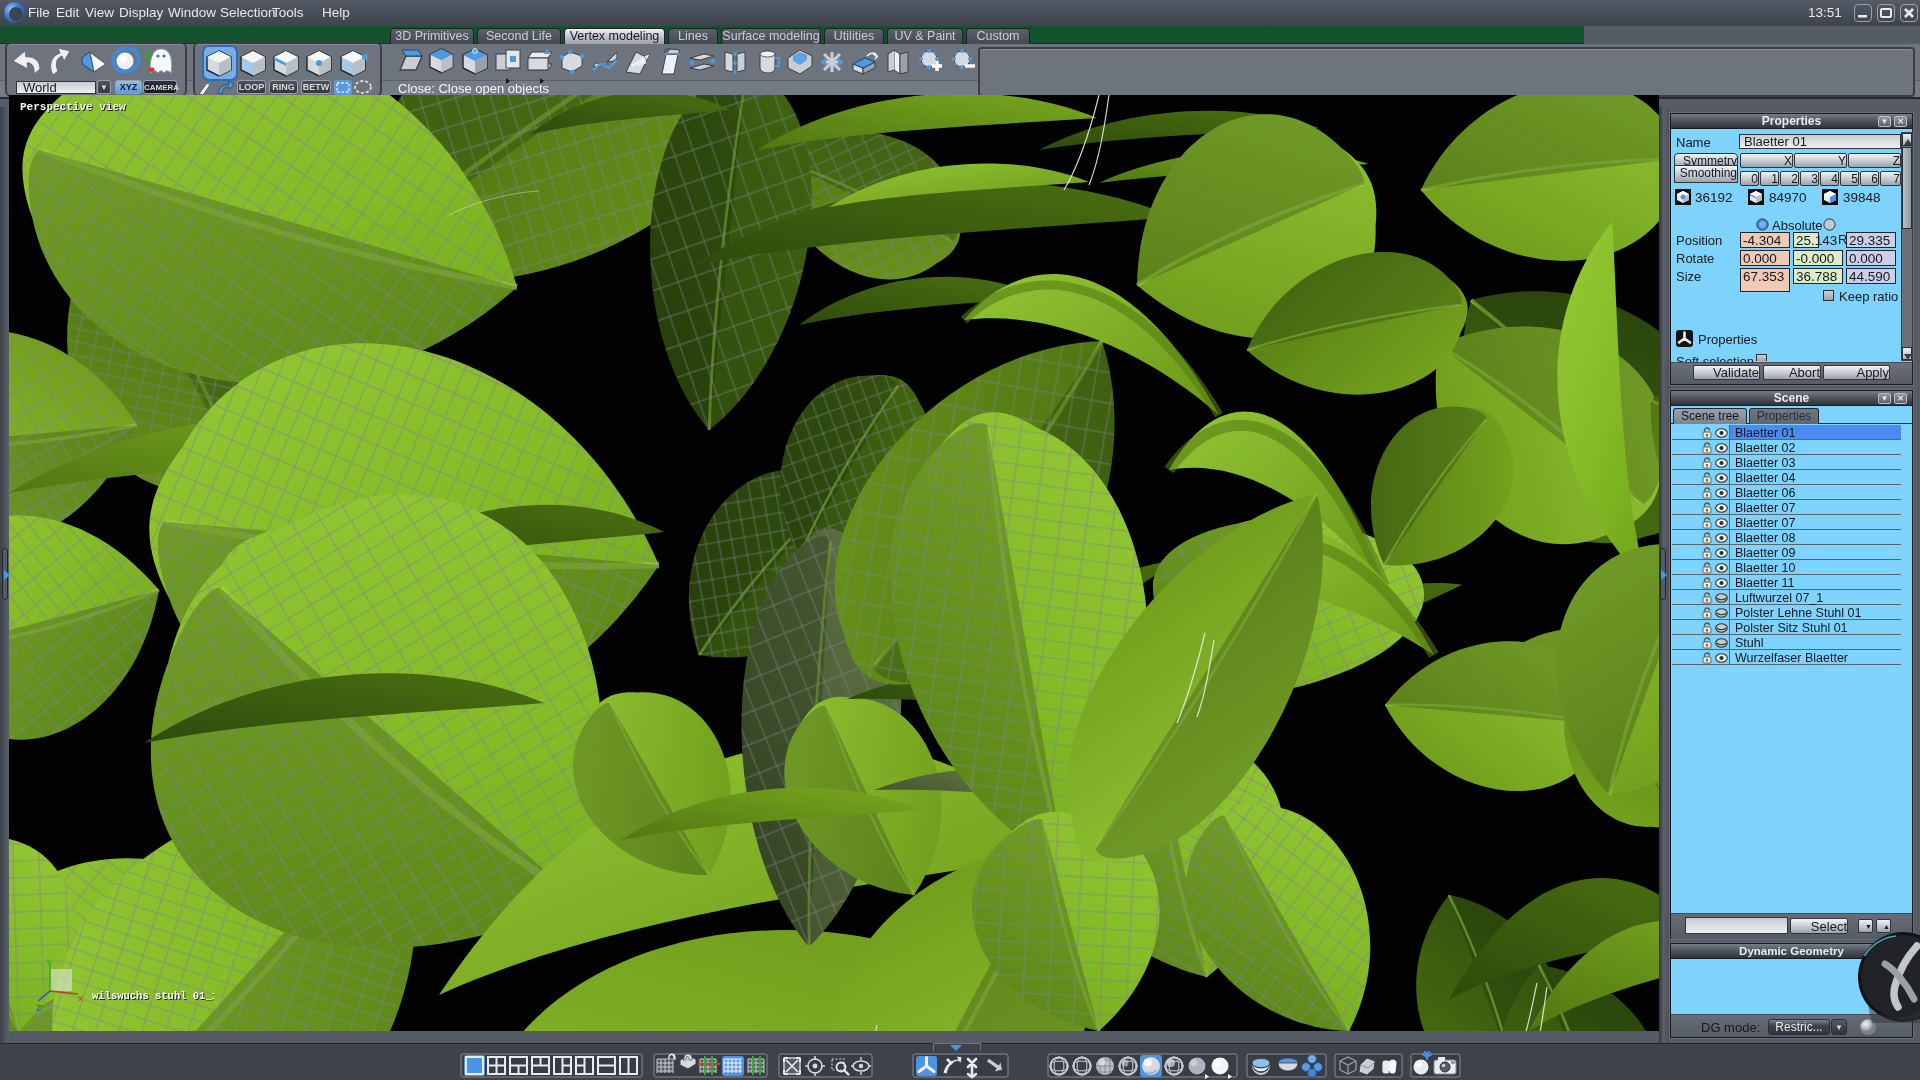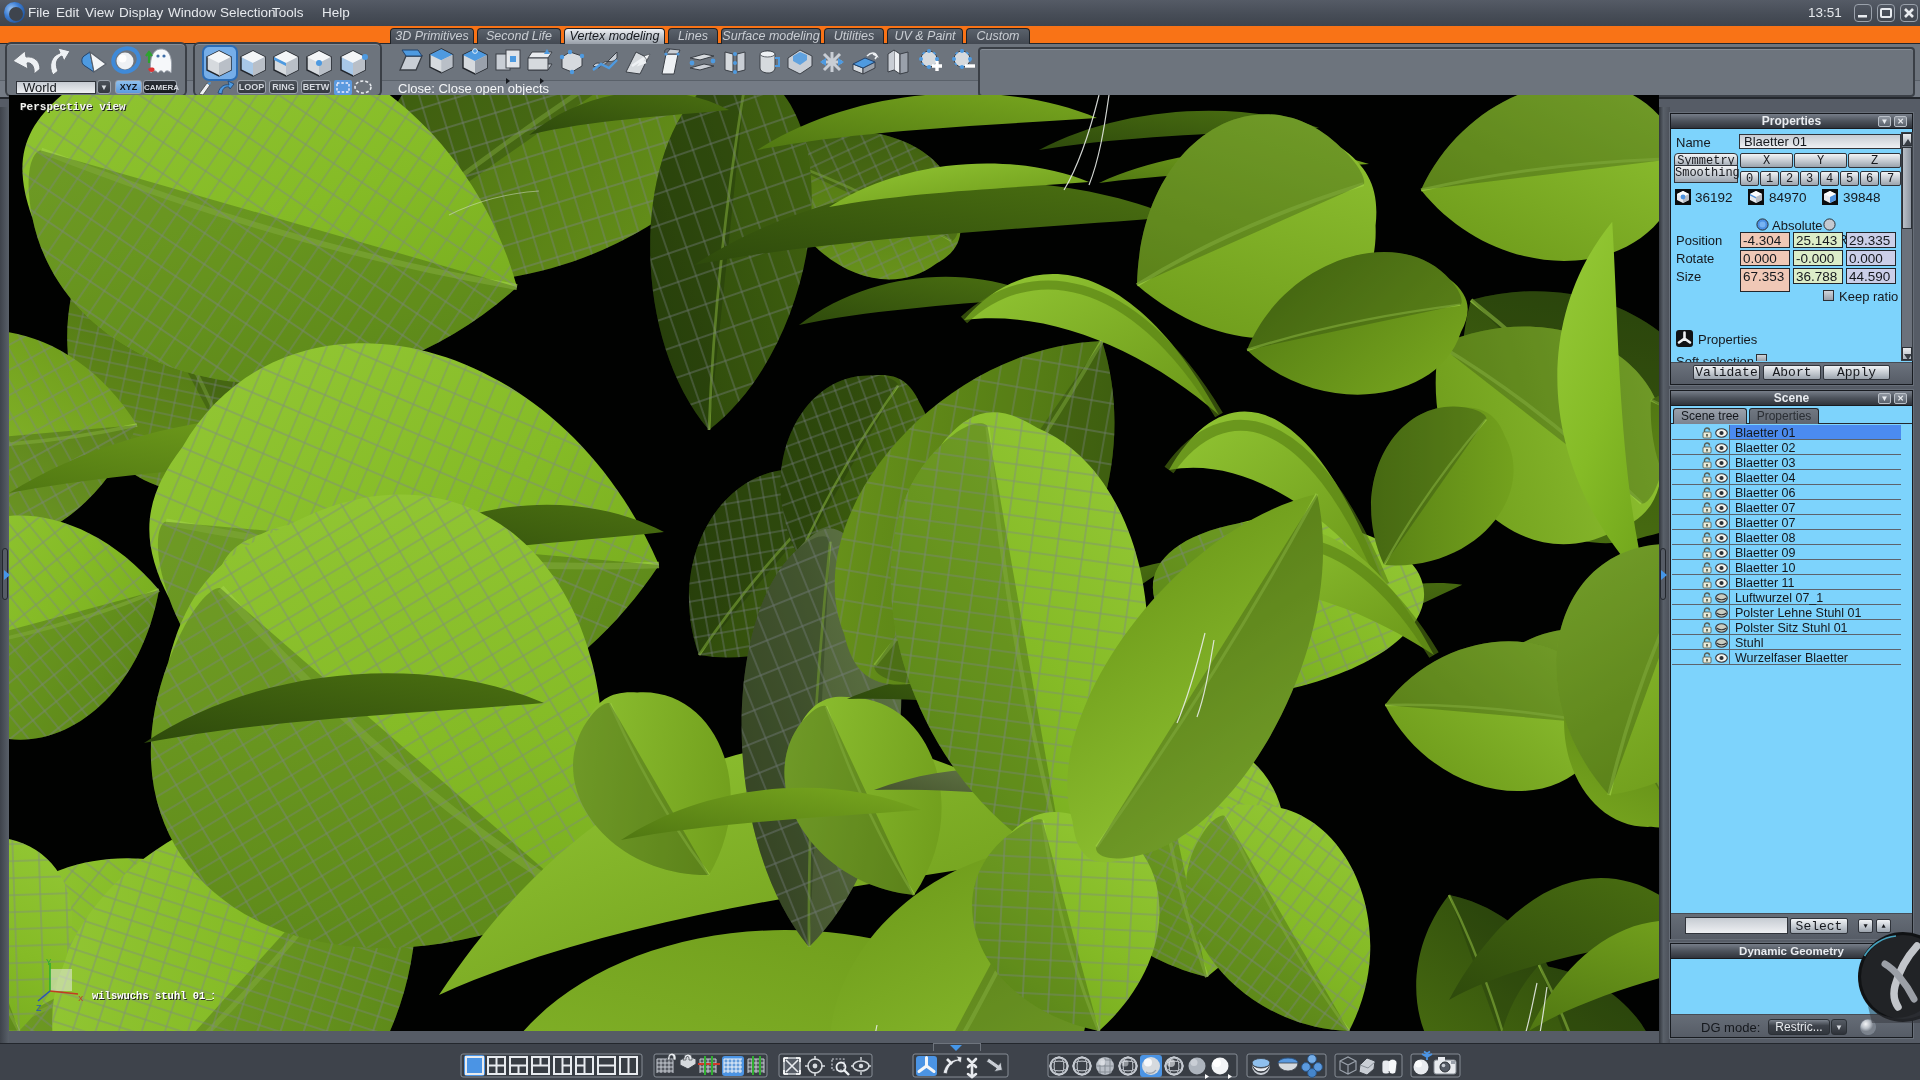--- a/index.html
+++ b/index.html
@@ -6,37 +6,37 @@
   html,body { width:1920px; height:1080px; overflow:hidden; background:#565c66; font-family:"Liberation Sans", sans-serif; }
   .abs { position:absolute; }
   #menubar { left:0; top:0; width:1920px; height:26px;
     background:linear-gradient(#555b66,#474d57 55%,#3e444d); }
   #menubar .mi { position:absolute; top:5px; color:#e6e9ed; font-size:13.5px; }
   #logo { left:4px; top:2px; width:21px; height:21px; border-radius:50%;
     background:radial-gradient(circle at 35% 35%, #9fc6f2 0%, #3d7fd6 40%, #123a75 100%); }
   #logo:after { content:""; position:absolute; left:5px; top:5px; width:14px; height:14px; border-radius:50%; background:#3e444d; }
   #clock { left:1808px; top:5px; color:#eef1f4; font-size:14px; }
   .winbtn { top:4px; width:18px; height:18px; border:1px solid #9aa1ab; border-radius:4px; color:#e8ebef; }
-  #tabrow { left:0; top:26px; width:1920px; height:18px; background:#f97316; border-bottom:1px solid #23272d;font-style:italic;}
+  #tabrow { left:0; top:26px; width:1584px; height:18px; background:#14532d; border-bottom:1px solid #23272d;}
   .tab { position:absolute; top:2px; height:16px; background:linear-gradient(#5a616b,#434952);
      border:1px solid #1e2227; border-bottom:none; border-radius:4px 4px 0 0;
      color:#c9cdd3; font-size:12.5px; text-align:center; line-height:15px; }
   .tab.active { background:linear-gradient(#eef0f3,#b9bfc7 60%,#99a0a9); color:#15181d; }
   #toolbar { left:0; top:44px; width:1920px; height:36px; background:#6d747d; }
   #closebar { left:0; top:80px; width:1920px; height:17px; background:#747b85; border-top:1px solid #5a616a; }
   #closetext { left:398px; top:81px; font-size:13px; color:#f4f6f8; }
   #darkline { left:0; top:97px; width:1920px; height:2px; background:#24282e; }
   #band { left:0; top:99px; width:1920px; height:8px; background:#565c66; }
   #tophandle { left:934px; top:100px; width:53px; height:7px; border:1px solid #23272d; border-bottom:none; border-radius:3px 3px 0 0; background:#565c66;}
   #tophandle:after{ content:""; position:absolute; left:19px; top:1px; border-left:7px solid transparent; border-right:7px solid transparent; border-bottom:6px solid #4596e8;}
   .groupbox { border:2px solid #3a3f46; border-radius:6px; background:#6d747d; box-shadow:inset 0 1px 0 #868d96; }
   
   .dbtn { position:absolute; height:14px; background:linear-gradient(#4c525a,#33383f); border:1px solid #9aa1ab; border-radius:3px; color:#d6dae0; font-size:9px; font-weight:bold; text-align:center; line-height:13px; letter-spacing:0; }
   
-  .lbtn { position:absolute; background:linear-gradient(#f2f4f6,#c3c9d0 55%,#9ba3ad); border:1px solid #30343b; border-radius:2px; color:#17191e; font-size:12px; text-align:center;font-family:Liberation Mono, monospace; }
+  .lbtn { position:absolute; background:linear-gradient(#f2f4f6,#c3c9d0 55%,#9ba3ad); border:1px solid #30343b; border-radius:2px; color:#17191e; font-size:12px; text-align:right; }
   #viewport { left:9px; top:95px; width:1650px; height:936px; background:#000; }
   #lstrip { left:0; top:107px; width:9px; height:936px; background:linear-gradient(90deg,#3e434b,#596069); }
   #rstrip { left:1659px; top:107px; width:11px; height:936px; background:linear-gradient(90deg,#31353c,#596069 40%,#4a4f58); }
   .vhandle { position:absolute; width:6px; height:52px; border:1px solid #23272d; border-radius:3px; background:#565c66; }
   #rightcol { left:1670px; top:107px; width:250px; height:973px; background:#565c66; }
   .panel { position:absolute; border:1px solid #181b20; background:#7dd3fc; box-shadow:0 0 0 1px #676e78; }
   .ptitle { position:absolute; left:0; top:0; width:100%; height:15px;
      background:linear-gradient(#767d88,#4d535c 50%,#30343b); border-bottom:1px solid #181b20;
      color:#e9ecf0; font-size:12px; font-weight:bold; text-align:center; line-height:15px; }
   .grip { position:absolute; left:4px; top:3px; width:8px; height:10px;
@@ -695,21 +695,21 @@
       <circle cx="6.5" cy="6.5" r="5.6" fill="#4b90e4" stroke="#2b3036"></circle>
       <circle cx="6.5" cy="6.5" r="3" fill="#77b3f2"></circle>
     </svg>
   <div class="plabel" style="left:101px;top:104px">Absolute</div>
   <svg class="abs" style="left:152px;top:104px" width="13" height="13">
       <circle cx="6.5" cy="6.5" r="5.6" fill="#c4c9d0" stroke="#2b3036"></circle>
     </svg>
   <div class="plabel" style="left:167px;top:118px">Relative</div>
   <div class="plabel" style="left:5px;top:119px">Position</div>
   <div class="num" style="left:69px;top:118px;width:50px;height:16px;background:#f0c8b6">-4.304</div>
-  <div class="num" style="left:122px;top:118px;width:50px;height:16px;background:#dcedc8">25.143</div>
+  <div class="num" style="left:122px;top:118px;width:26px;height:16px;background:#dcedc8">25.143</div>
   <div class="num" style="left:175px;top:118px;width:50px;height:16px;background:#cbcfe9">29.335</div>
   <div class="plabel" style="left:5px;top:137px">Rotate</div>
   <div class="num" style="left:69px;top:136px;width:50px;height:16px;background:#f0c8b6">0.000</div>
   <div class="num" style="left:122px;top:136px;width:50px;height:16px;background:#dcedc8">-0.000</div>
   <div class="num" style="left:175px;top:136px;width:50px;height:16px;background:#cbcfe9">0.000</div>
   <div class="plabel" style="left:5px;top:155px">Size</div>
   <div class="num" style="left:69px;top:154px;width:50px;height:24px;background:#f0c8b6">67.353</div>
   <div class="num" style="left:122px;top:154px;width:50px;height:16px;background:#dcedc8">36.788</div>
   <div class="num" style="left:175px;top:154px;width:50px;height:16px;background:#cbcfe9">44.590</div>
   <div class="abs" style="left:152px;top:176px;width:11px;height:11px;background:linear-gradient(#cfd4da,#9aa1ab);border:1px solid #2b3036"></div>

